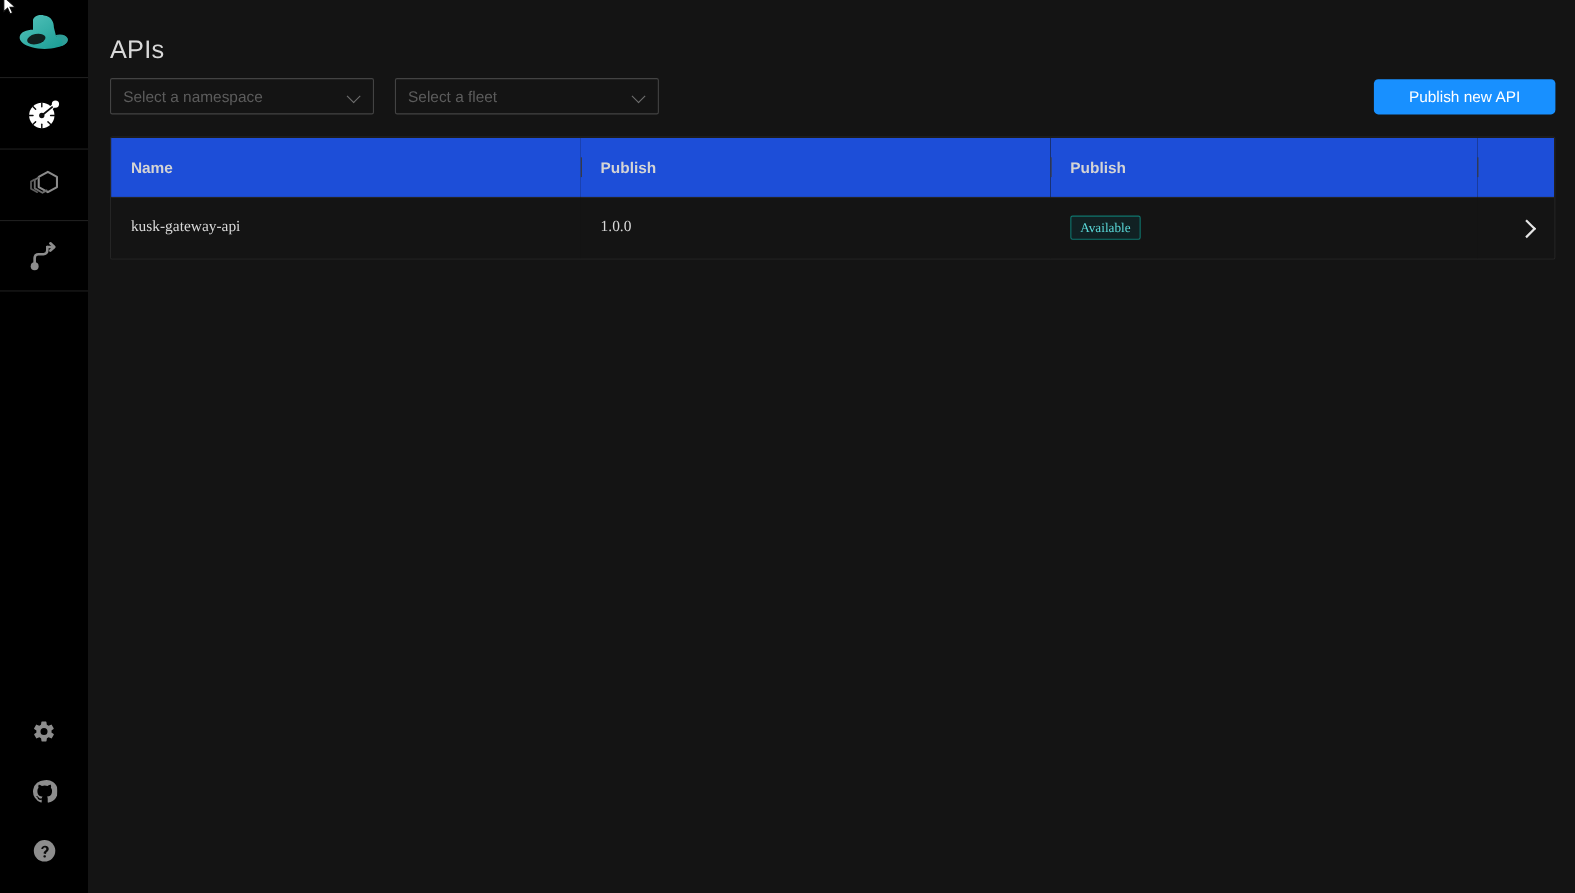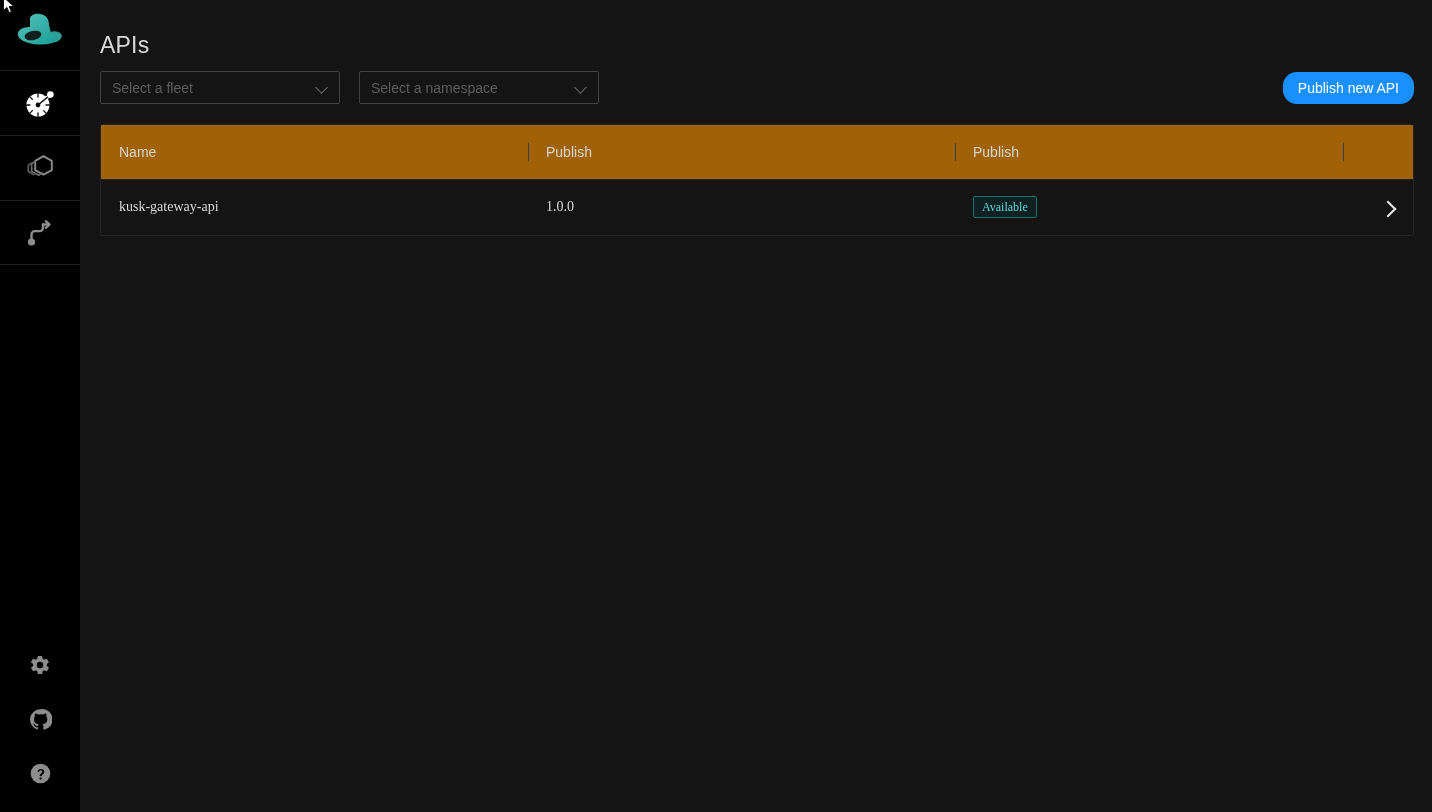--- a/index.html
+++ b/index.html
@@ -136,49 +136,49 @@
     border-right: 1.4px solid #6e6e6e;
     border-bottom: 1.4px solid #6e6e6e;
     transform: rotate(45deg);
   }
 
   .publish-btn {
     margin-left: auto;
     height: 32px;
     background: #1890ff;
     border: none;
-    border-radius: 14px;
+    border-radius: 4px;
     color: #ffffff;
     font-size: 14px;
     font-family: "Liberation Sans", sans-serif;
-    padding: 0 15px;
+    padding: 0 32px;
     cursor: pointer;
     line-height: 32px;
     white-space: nowrap;
   }
 
   
   .table-wrap {
     position: absolute;
     left: 20px;
     top: 72px;
     margin-top: 52px;
     width: 1314px;
     border: 1px solid #252525;
     border-radius: 2px;
     overflow: hidden;
   }
 
   .table { width: 100%; border-collapse: collapse; table-layout: fixed; }
 
   .table thead th {
-    background: #a16207;
+    background: #1d4ed8;
     color: #d4d4d4;
     font-size: 14px;
-    font-weight: 400;
+    font-weight: 700;
     text-align: left;
     padding: 16px 18px;
     height: 54px;
     position: relative;
   }
   .table thead th + th::before {
     content: "";
     position: absolute;
     left: 0;
     top: 50%;
@@ -335,26 +335,26 @@
     </svg>
   </nav>
 
   <main class="main">
 
     <h1 class="page-title">APIs</h1>
 
     <div class="toolbar">
 
       <div class="select">
+        <span class="select-placeholder">Select a namespace</span>
+        <span class="chevron-down"></span>
+      </div>
+
+      <div class="select">
         <span class="select-placeholder">Select a fleet</span>
-        <span class="chevron-down"></span>
-      </div>
-
-      <div class="select">
-        <span class="select-placeholder">Select a namespace</span>
         <span class="chevron-down"></span>
       </div>
 
       <button class="publish-btn">Publish new API</button>
     </div>
 
     <div class="table-wrap">
       <table class="table">
         <colgroup>
           <col class="col-name">

